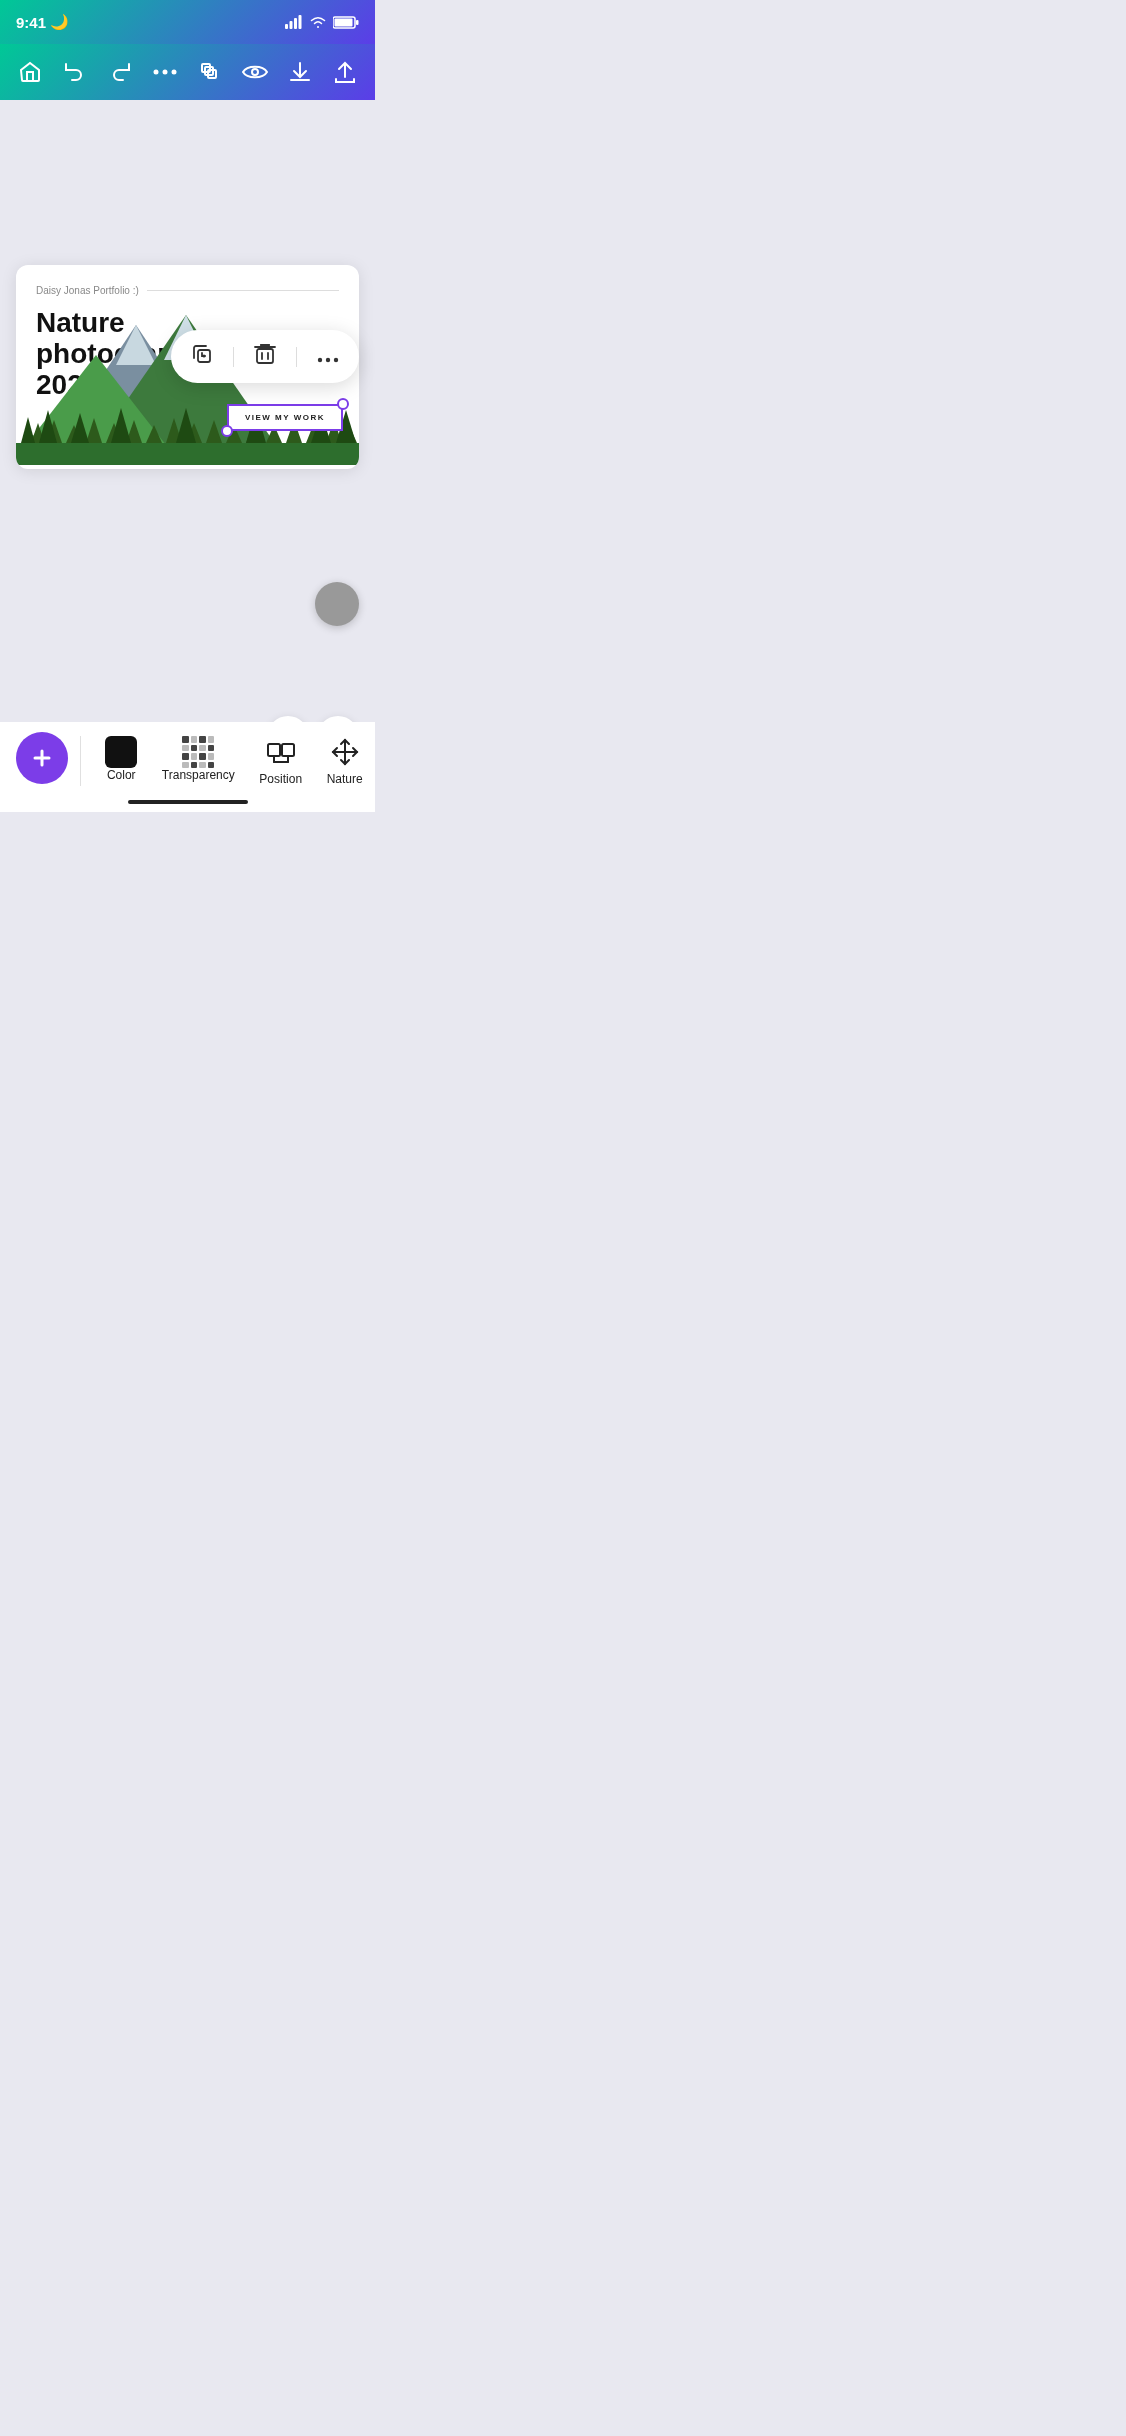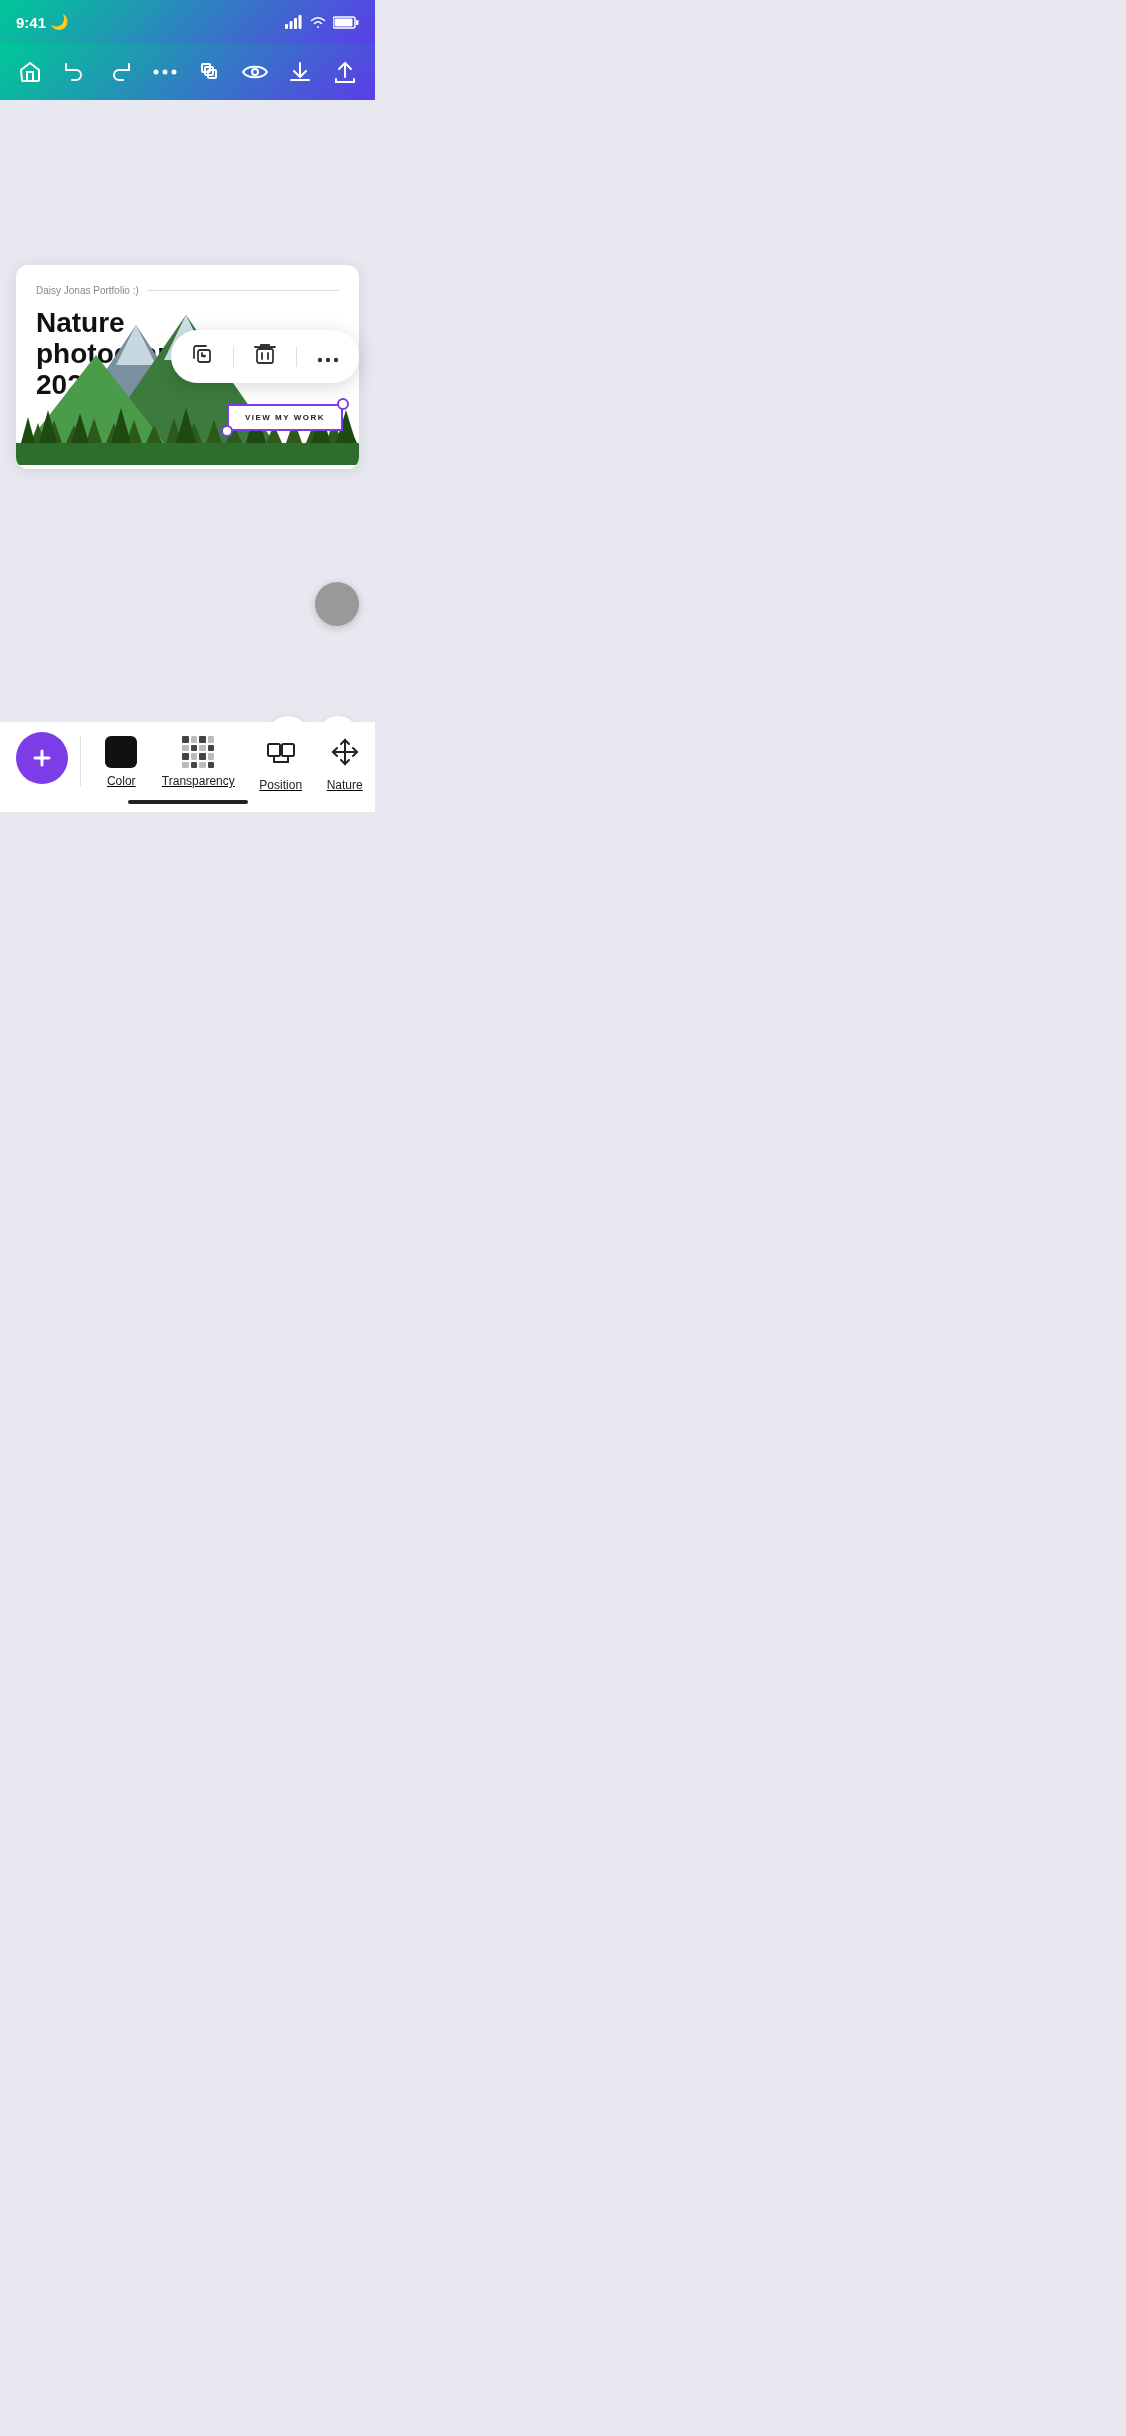--- a/index.html
+++ b/index.html
@@ -194,24 +194,23 @@
     .bottom-tools {
       display: flex;
       flex: 1;
       justify-content: space-around;
     }
 
     .bottom-tool {
       display: flex;
       flex-direction: column;
       align-items: center;
-      gap: 6px;
+      gap: 0;
       cursor: pointer;
       padding-top: 4px;
-      text-decoration: underline;
     }
 
     .bottom-tool-label {
       font-size: 12px;
       color: #222;
     }
 
     
     .scrubber {
       position: absolute;

